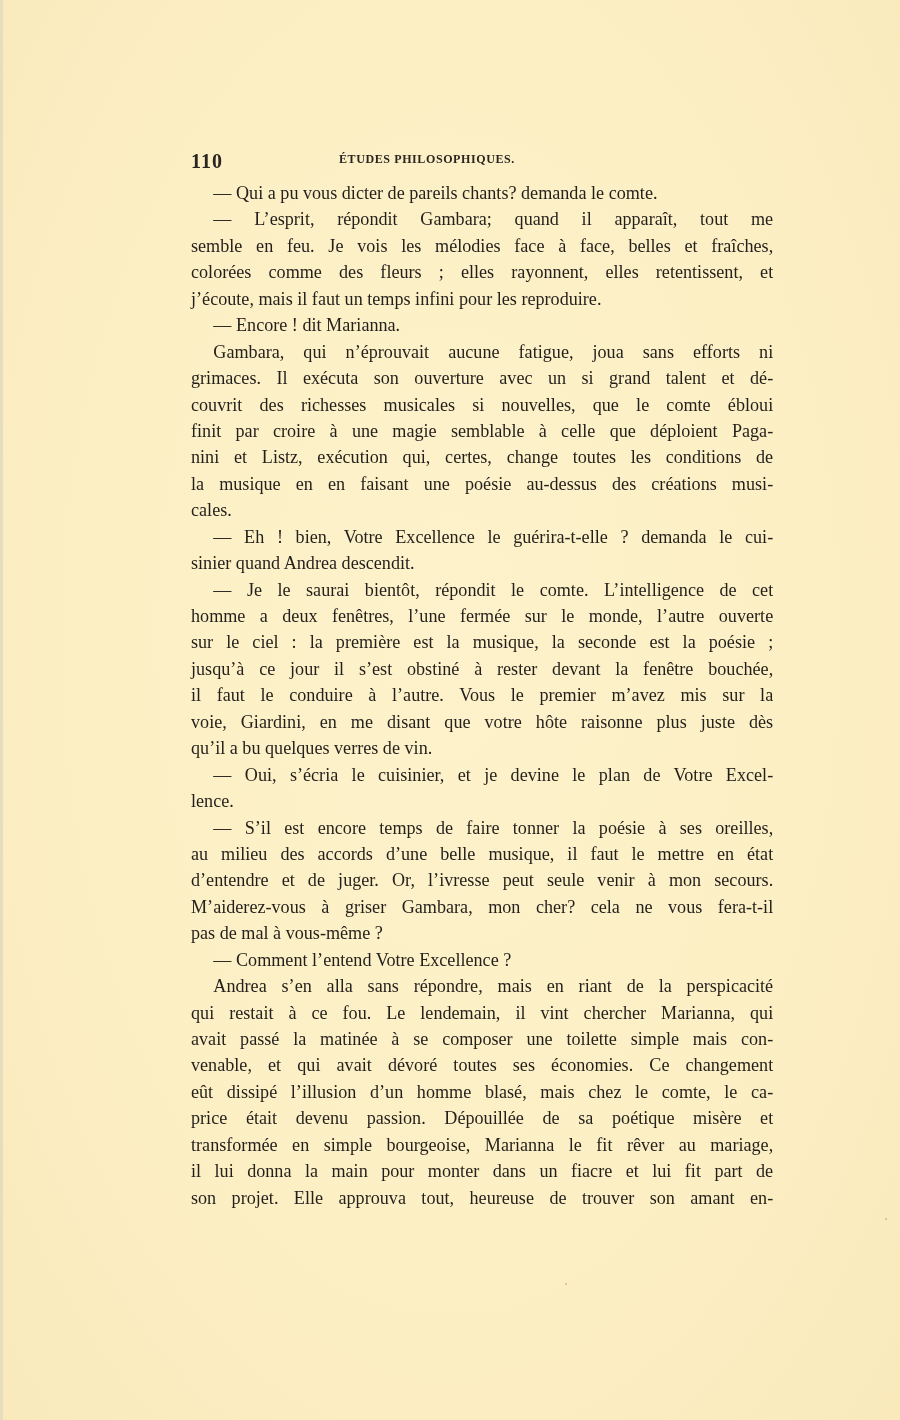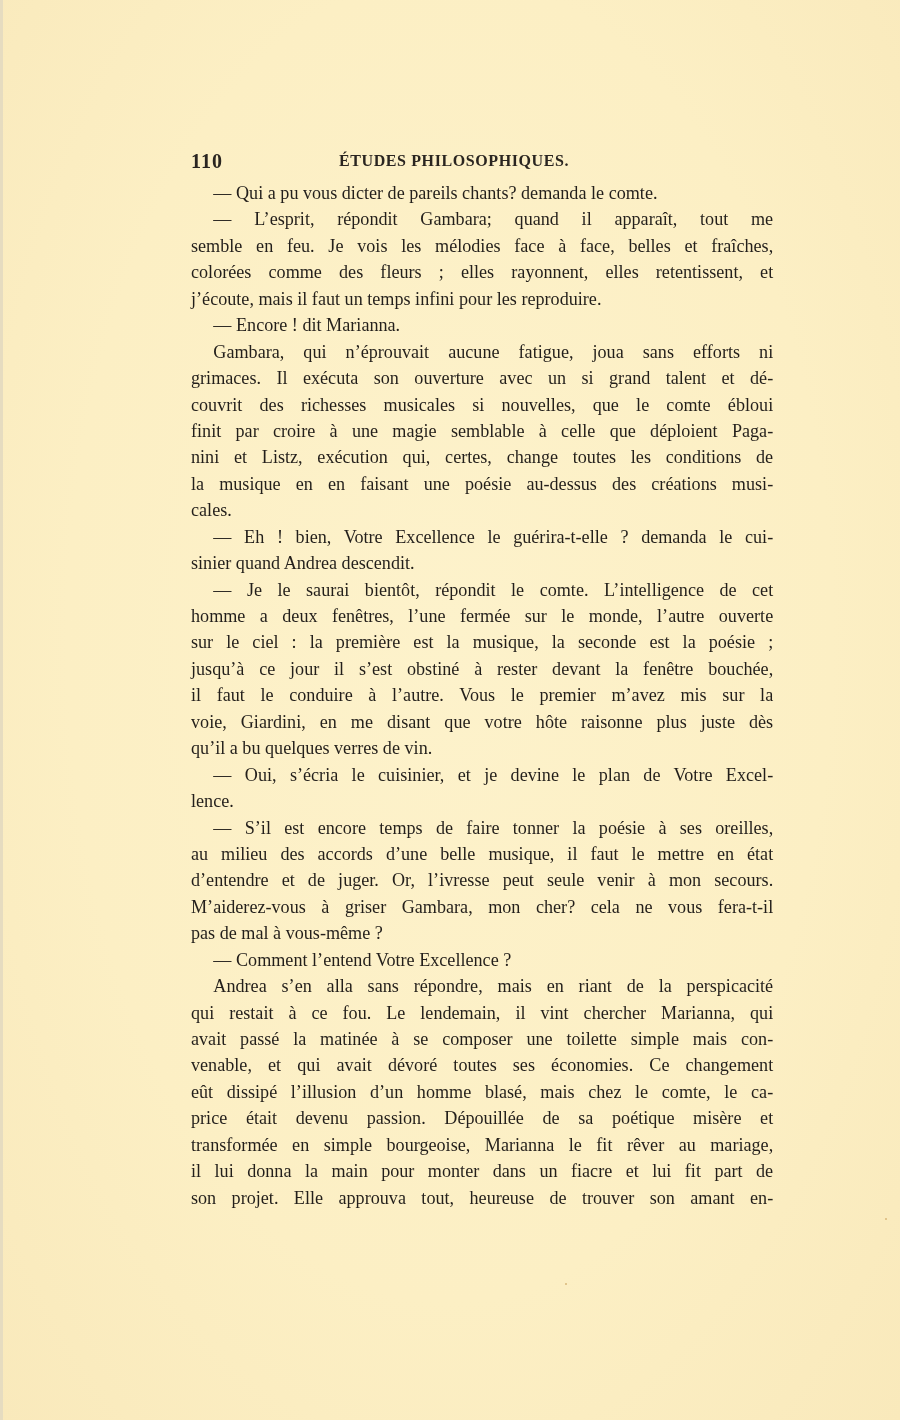--- a/index.html
+++ b/index.html
@@ -36,21 +36,21 @@
     .folio {
       position: absolute;
       left: 0; top: 0;
       font-size: 20px;
       font-weight: bold;
       letter-spacing: 1px;
     }
     .head-title {
       position: absolute;
       left: 148px; top: 2px;
-      font-size: 16px;
+      font-size: 12px;
       font-weight: bold;
       letter-spacing: 0.6px;
     }
     .text-block {
       position: absolute;
       left: 191px;
       top: 180px;
       width: 582px;
       font-family: "Liberation Serif", serif;
       font-size: 19.5px;

